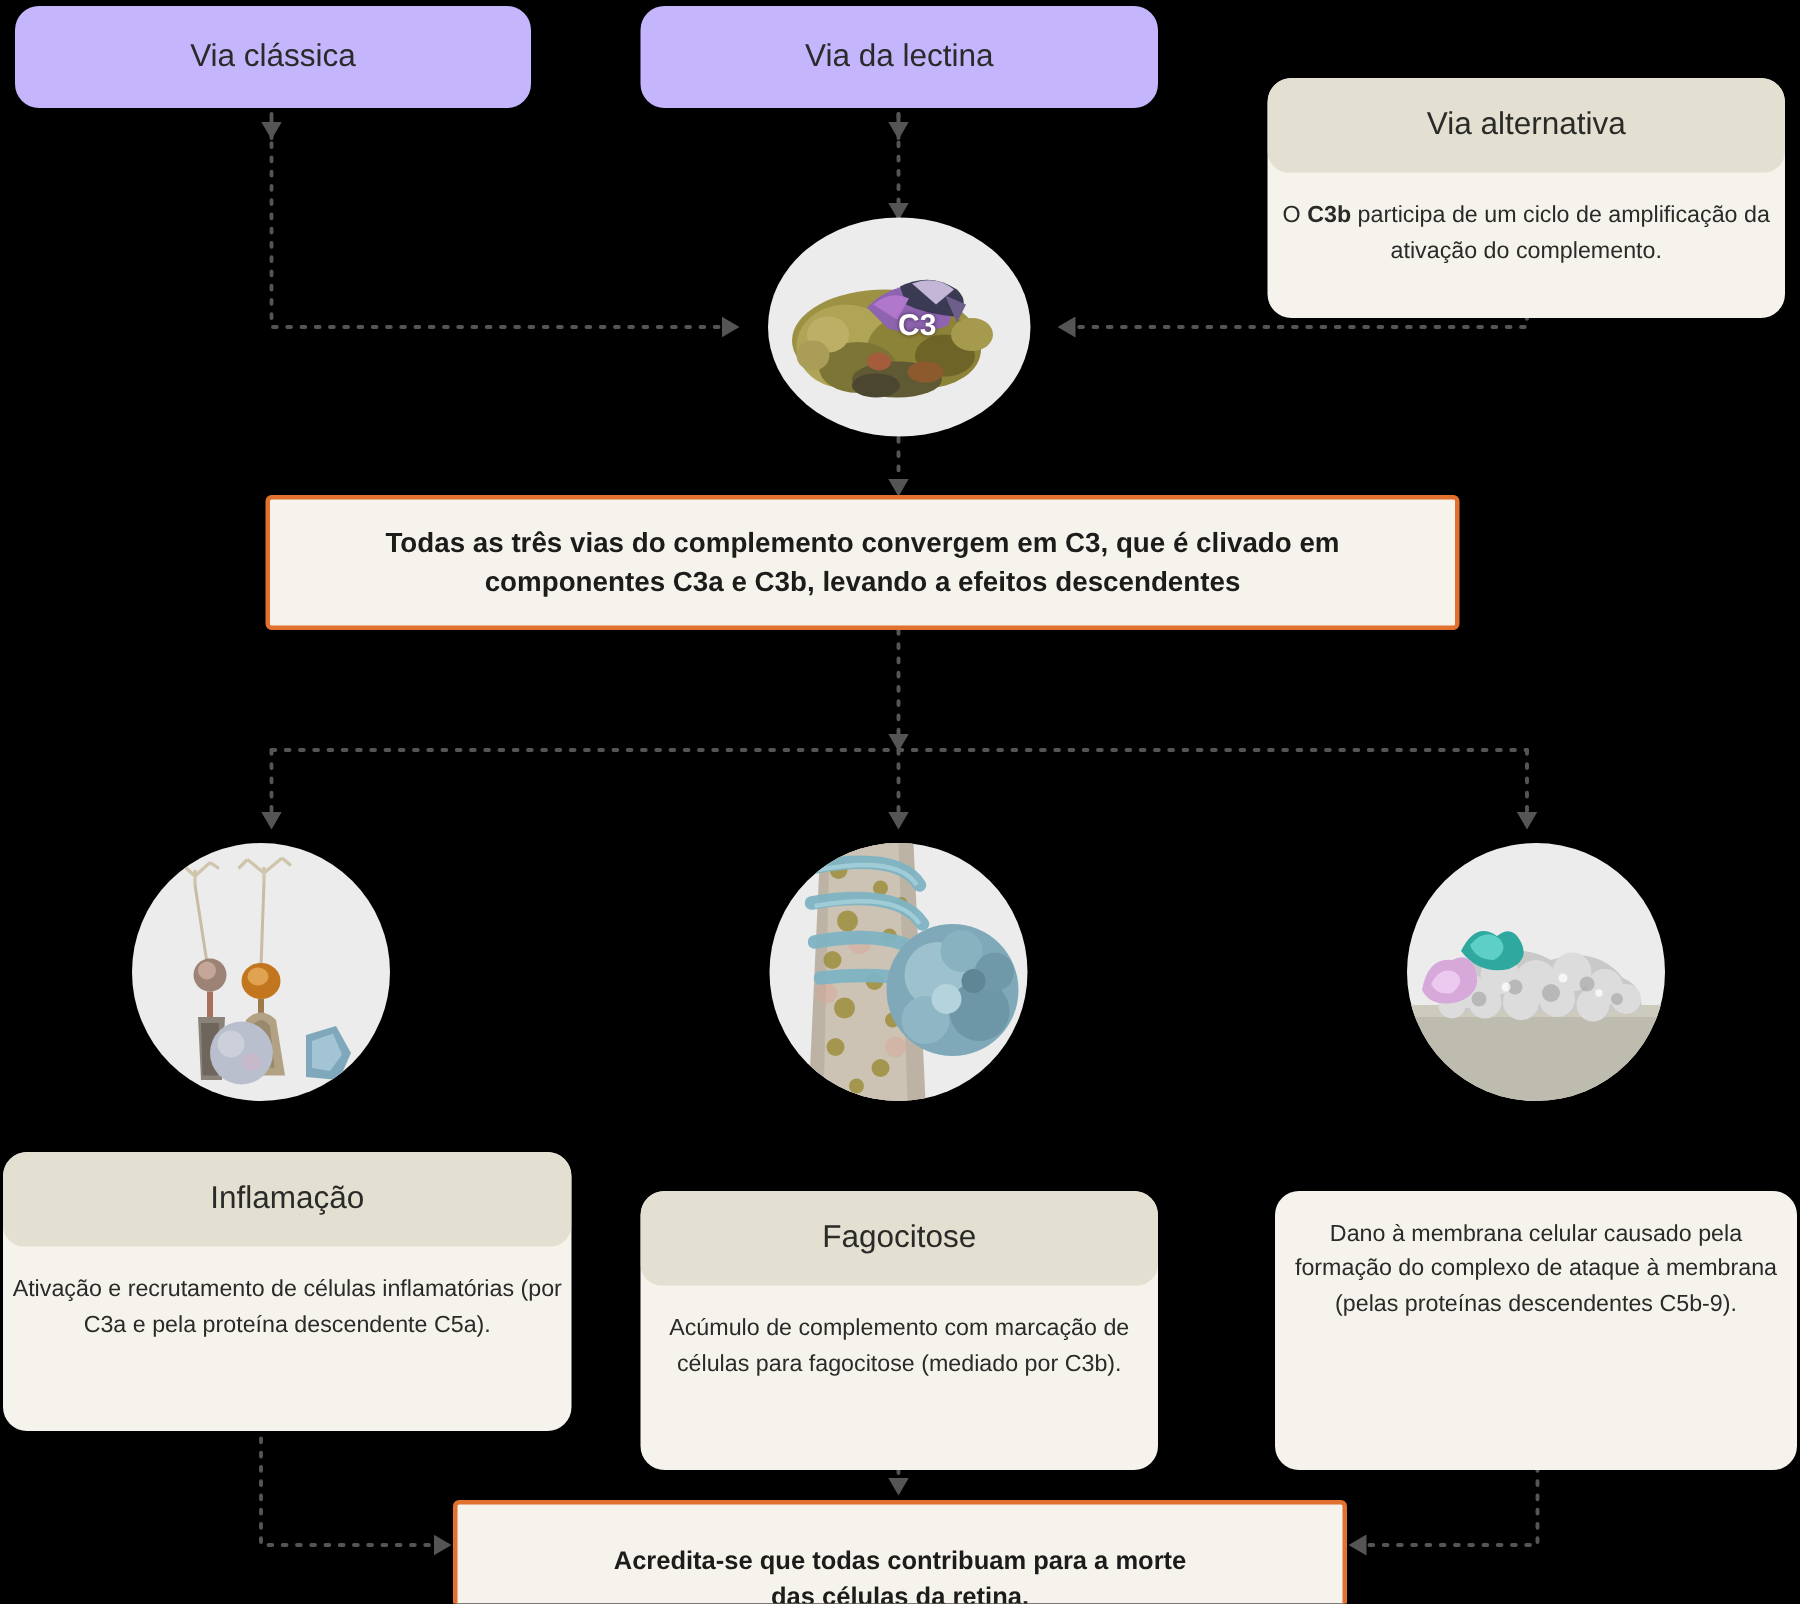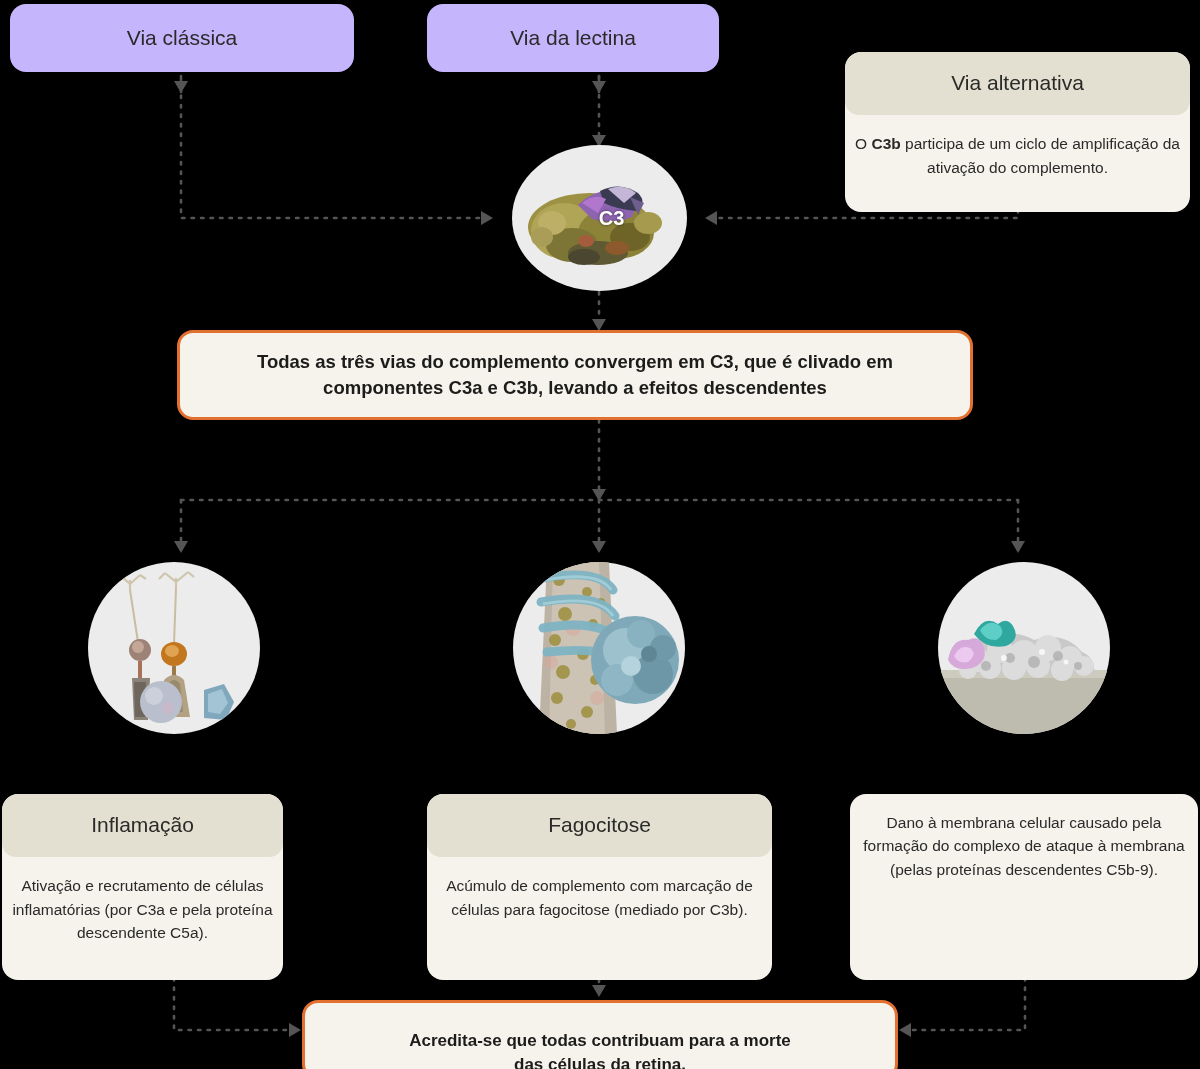--- a/index.html
+++ b/index.html
@@ -68,21 +68,21 @@
     color: #2a2a28;
     font-size: 21px;
     z-index: 3;
   }
 
   
   .highlight {
     position: absolute;
     background: #f5f3ec;
     border: 3px solid #e2702e;
-    border-radius: 16px;
+    border-radius: 4px;
     display: flex;
     align-items: center;
     justify-content: center;
     text-align: center;
     color: #1c1c1a;
     font-weight: 700;
     z-index: 3;
   }
   .highlight .htxt { padding: 0 26px; line-height: 1.42; }
 
@@ -156,21 +156,21 @@
 
       <path d="M1025,940 L1025,1030 L900,1030" marker-end="url(#arrow-left)"></path>
       <path d="M1025,932 L1025,948" stroke-dasharray="0" marker-end="url(#arrow-down)"></path>
     </g>
   </svg>
 
   <div class="pill" style="left:10px; top:4px; width:344px; height:68px;">
     <span>Via clássica</span>
   </div>
 
-  <div class="pill" style="left:427px; top:4px; width:292px; height:68px;">
+  <div class="pill" style="left:427px; top:4px; width:345px; height:68px;">
     <span>Via da lectina</span>
   </div>
 
   <div class="card" style="left:845px; top:4px; width:345px; height:160px;">
     <div class="card-head">Via alternativa</div>
     <div class="card-body">
       <span>O </span><b>C3b</b><span> participa de um ciclo de amplificação da ativação do complemento.</span>
     </div>
   </div>
 
@@ -303,21 +303,21 @@
       <path d="M10,98 Q14,76 30,78 Q42,72 46,86 Q50,100 34,106 Q16,110 10,98 Z" fill="#d7a8da"></path>
       <path d="M16,94 Q22,82 32,86 Q40,92 30,100 Q20,102 16,94 Z" fill="#ecc9ef"></path>
       <g fill="#ffffff" opacity=".75">
         <circle cx="66" cy="96" r="3"></circle>
           <circle cx="104" cy="90" r="3"></circle>
         <circle cx="128" cy="100" r="2.5"></circle>
       </g>
     </svg>
   </div>
 
-  <div class="card" style="left:2px; top:746px; width:281px; height:186px;">
+  <div class="card" style="left:2px; top:720px; width:379px; height:186px;">
     <div class="card-head">Inflamação</div>
     <div class="card-body">Ativação e recrutamento de células inflamatórias (por C3a e pela proteína descendente C5a).</div>
   </div>
 
   <div class="card" style="left:427px; top:746px; width:345px; height:186px;">
     <div class="card-head">Fagocitose</div>
     <div class="card-body">Acúmulo de complemento com marcação de células para fagocitose (mediado por C3b).</div>
   </div>
 
   <div class="card" style="left:850px; top:746px; width:348px; height:186px;">

